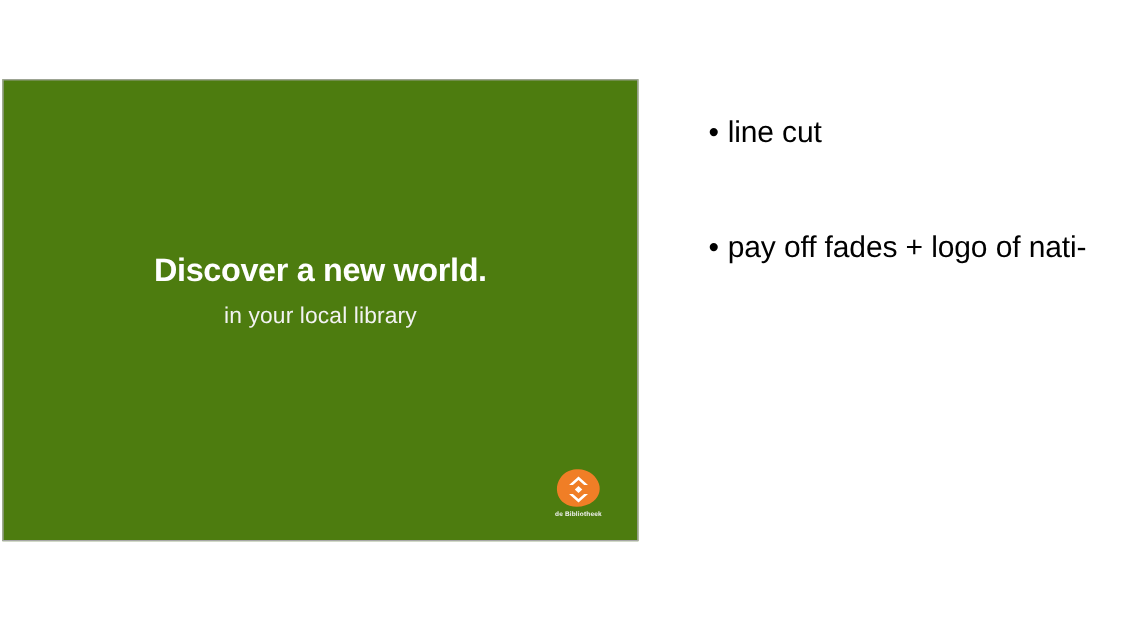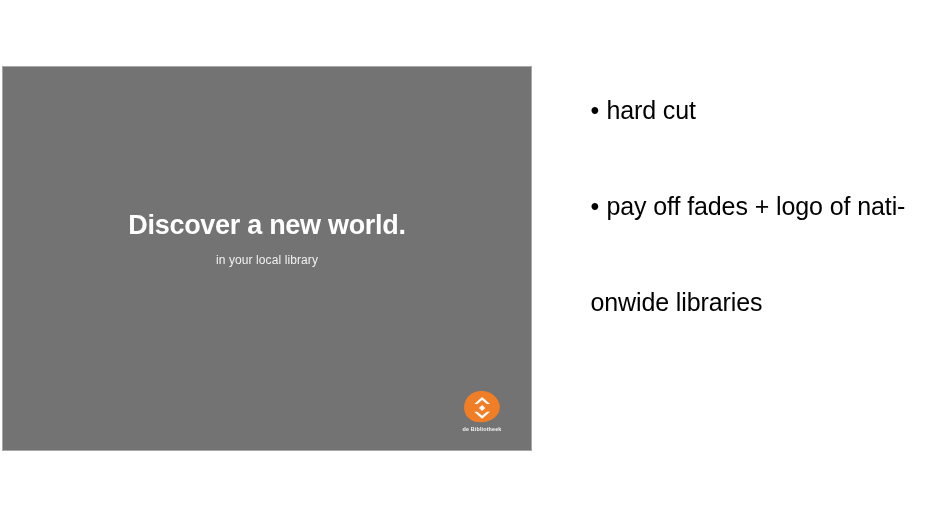--- a/index.html
+++ b/index.html
@@ -16,21 +16,21 @@
     -webkit-font-smoothing: antialiased;
   }
 
   
   #slide-frame {
     position: absolute;
     left: 2px;
     top: 66px;
     width: 530px;
     height: 385px;
-    background: #737373;
+    background: #4d7c0f;
     border: 1px solid #a8a8a8;
     box-sizing: border-box;
     overflow: hidden;
   }
 
   #slide-copy {
     position: absolute;
     left: 0;
     right: 0;
     top: 144px;
@@ -45,21 +45,21 @@
     letter-spacing: -0.3px;
     line-height: 1.1;
     margin: 0;
     white-space: nowrap;
   }
 
   #subhead {
     color: #f2f2f2;
     font-family: "Liberation Sans", sans-serif;
     font-weight: normal;
-    font-size: 12px;
+    font-size: 19px;
     letter-spacing: 0.1px;
     line-height: 1.2;
     margin: 12px 0 0 0;
     white-space: nowrap;
   }
 
   
   #logo-lockup {
     position: absolute;
     right: 19px;
@@ -136,25 +136,22 @@
       <path d="M38.2 57.5 L 22.4 43.3 L 28.8 43.3 L 38.2 51.5 L 47.6 43.3 L 54.0 43.3 Z" fill="#FFFFFF"></path>
     </svg>
     <span id="logo-wordmark">de Bibliotheek</span>
   </div>
 
 </div>
 
 <div id="notes">
 
   <div class="note-line">
-    <span class="note-bullet">•</span><span>hard cut</span>
+    <span class="note-bullet">•</span><span>line cut</span>
   </div>
 
   <div class="note-line">
     <span class="note-bullet">•</span><span>pay off fades + logo of nati-</span>
   </div>
 
-  <div class="note-line">
-    <span>onwide libraries</span>
-  </div>
 
 
 </div>
 
 </body></html>

